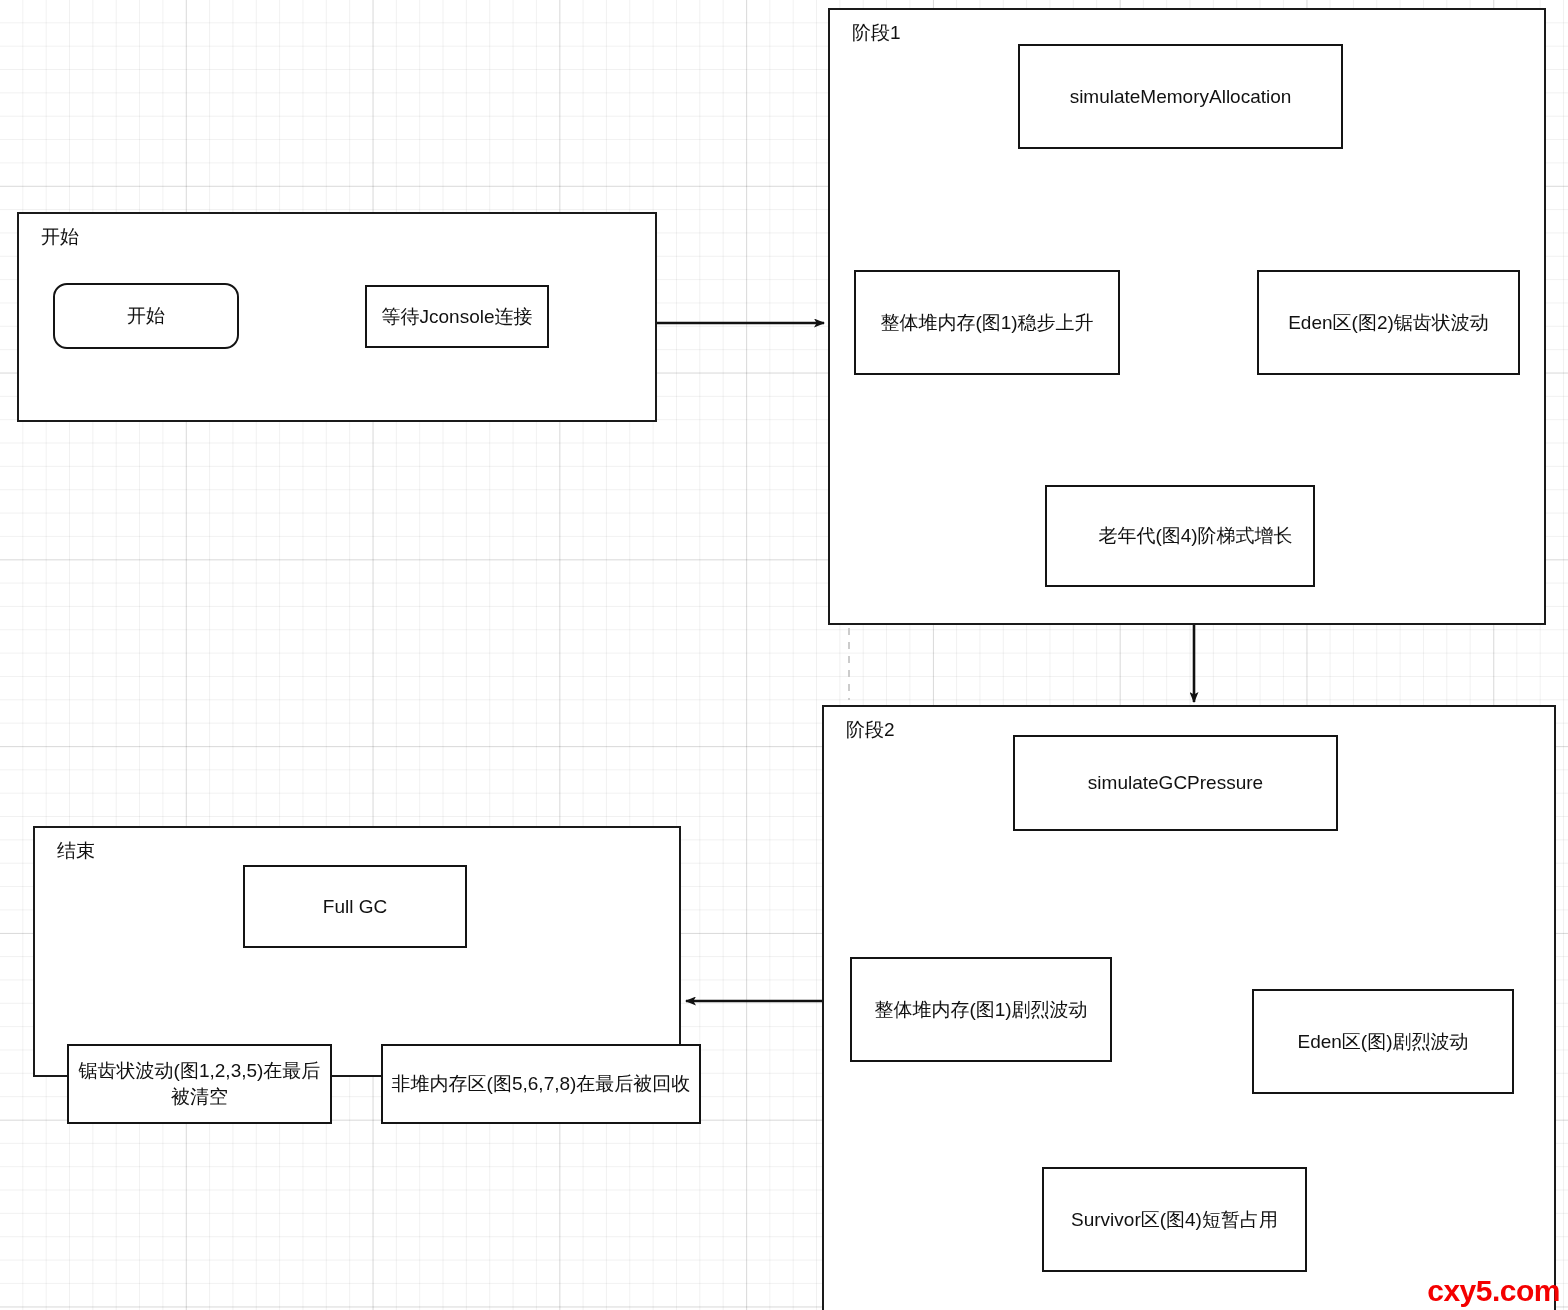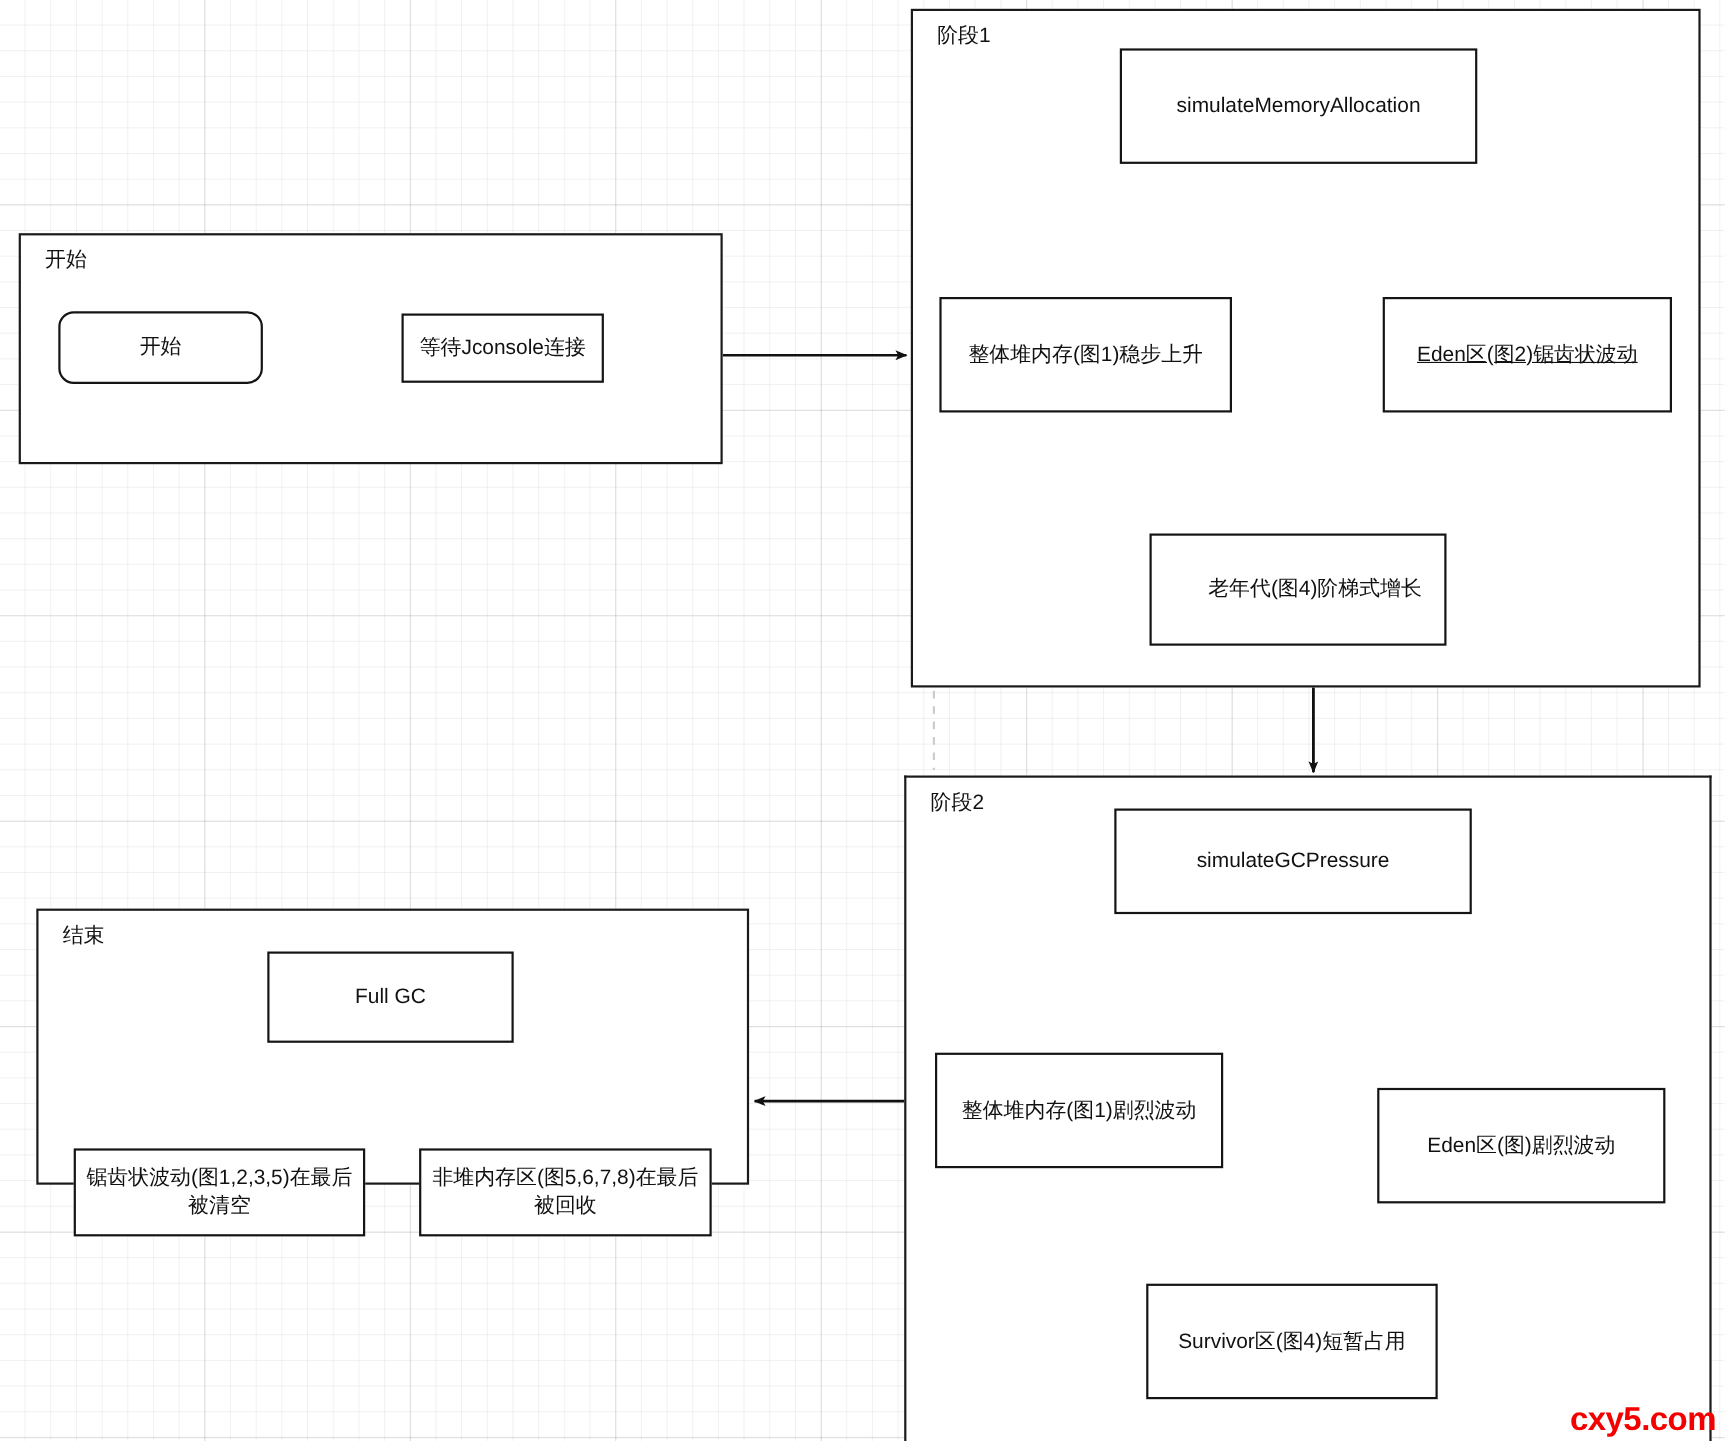--- a/index.html
+++ b/index.html
@@ -132,21 +132,21 @@
 
   <div class="group" style="left:828px; top:8px; width:718px; height:617px;">
     <div class="group-label">阶段1</div>
   </div>
   <div class="node" style="left:1018px; top:44px; width:325px; height:105px;">
     <span class="label">simulateMemoryAllocation</span>
   </div>
   <div class="node" style="left:854px; top:270px; width:266px; height:105px;">
     <span class="label">整体堆内存(图1)稳步上升</span>
   </div>
-  <div class="node" style="left:1257px; top:270px; width:263px; height:105px;text-decoration:underline;">
+  <div class="node" style="left:1257px; top:270px; width:263px; height:105px;">
     <span class="label">Eden区(图2)锯齿状波动</span>
   </div>
   <div class="node" style="left:1045px; top:485px; width:270px; height:102px;padding-left:37px;">
     <span class="label">老年代(图4)阶梯式增长</span>
   </div>
 
   <div class="group" style="left:822px; top:705px; width:734px; height:605px; border-bottom:none;">
     <div class="group-label">阶段2</div>
   </div>
   <div class="node" style="left:1013px; top:735px; width:325px; height:96px;">
@@ -164,19 +164,19 @@
 
   <div class="group" style="left:33px; top:826px; width:648px; height:251px;">
     <div class="group-label">结束</div>
   </div>
   <div class="node" style="left:243px; top:865px; width:224px; height:83px;">
     <span class="label">Full GC</span>
   </div>
   <div class="node" style="left:67px; top:1044px; width:265px; height:80px;">
     <span class="label">锯齿状波动(图1,2,3,5)在最后被清空</span>
   </div>
-  <div class="node" style="left:381px; top:1044px; width:266px; height:80px;justify-content:center;">
+  <div class="node" style="left:381px; top:1044px; width:320px; height:80px;justify-content:center;">
     <span class="label">非堆内存区(图5,6,7,8)在最后被回收</span>
   </div>
 
   <div class="watermark">cxy5.com</div>
 
 </div>
 
 </body></html>

